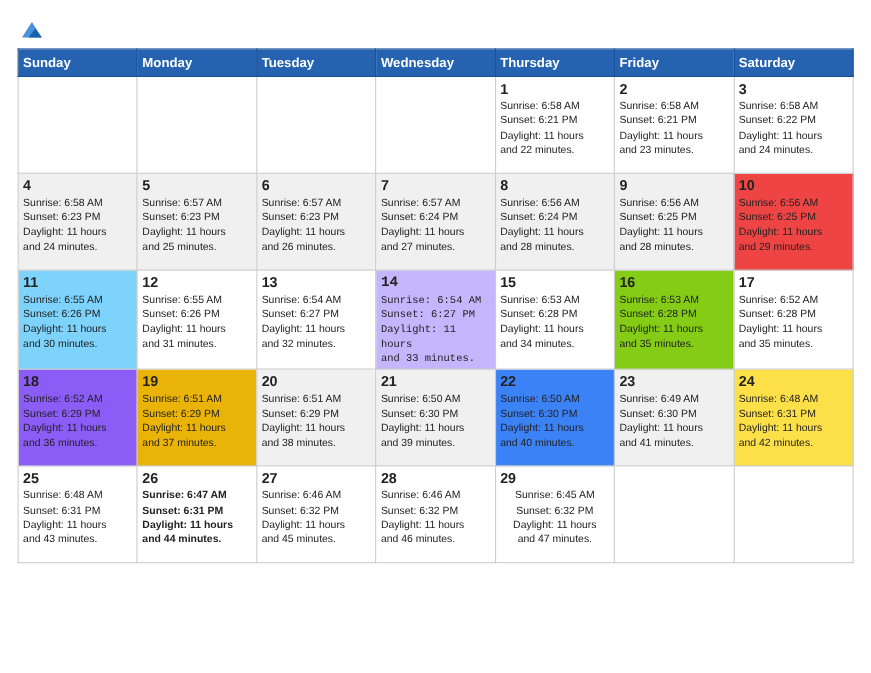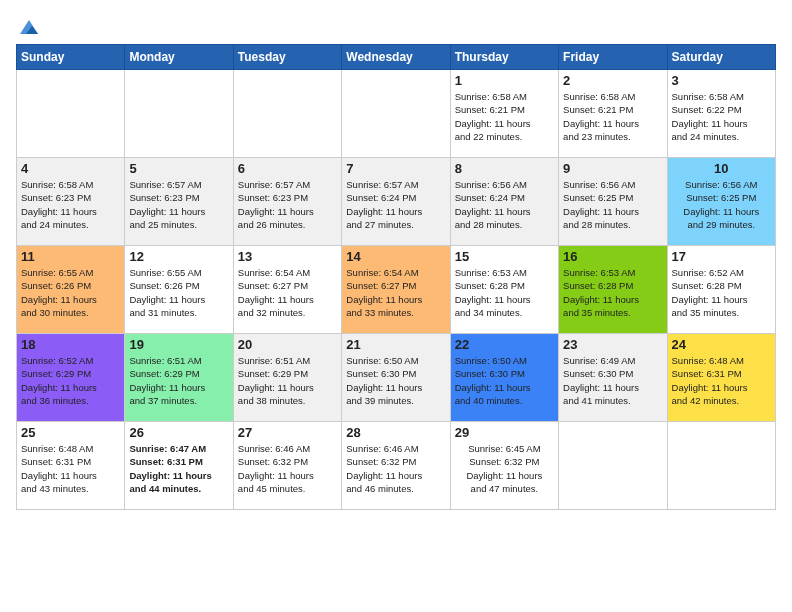--- a/index.html
+++ b/index.html
@@ -193,51 +193,51 @@
 Daylight: 11 hours
 and 28 minutes.</div>
           </td>
           <td style="background: rgb(240, 240, 240);">
             <span class="day-num">9</span>
             <div class="day-info" style="white-space: pre-line;">Sunrise: 6:56 AM
 Sunset: 6:25 PM
 Daylight: 11 hours
 and 28 minutes.</div>
           </td>
-          <td style="background: #7dd3fc; text-align: center;">
+          <td style="background: #ef4444;">
             <span class="day-num">10</span>
             <div class="day-info" style="white-space: pre-line;">Sunrise: 6:56 AM
 Sunset: 6:25 PM
 Daylight: 11 hours
 and 29 minutes.</div>
           </td>
         </tr>
         <tr>
-          <td style="background: #fdba74;">
+          <td style="background: #7dd3fc;">
             <span class="day-num">11</span>
             <div class="day-info" style="white-space: pre-line;">Sunrise: 6:55 AM
 Sunset: 6:26 PM
 Daylight: 11 hours
 and 30 minutes.</div>
           </td>
           <td style="background: rgb(255, 255, 255);">
             <span class="day-num">12</span>
             <div class="day-info" style="white-space: pre-line;">Sunrise: 6:55 AM
 Sunset: 6:26 PM
 Daylight: 11 hours
 and 31 minutes.</div>
           </td>
           <td style="background: rgb(255, 255, 255);">
             <span class="day-num">13</span>
             <div class="day-info" style="white-space: pre-line;">Sunrise: 6:54 AM
 Sunset: 6:27 PM
 Daylight: 11 hours
 and 32 minutes.</div>
           </td>
-          <td style="background: #fdba74;">
+          <td style="background: #c4b5fd; font-family: Liberation Mono, monospace;">
             <span class="day-num">14</span>
             <div class="day-info" style="white-space: pre-line;">Sunrise: 6:54 AM
 Sunset: 6:27 PM
 Daylight: 11 hours
 and 33 minutes.</div>
           </td>
           <td style="background: rgb(255, 255, 255);">
             <span class="day-num">15</span>
             <div class="day-info" style="white-space: pre-line;">Sunrise: 6:53 AM
 Sunset: 6:28 PM
@@ -260,21 +260,21 @@
           </td>
         </tr>
         <tr>
           <td style="background: #8b5cf6;">
             <span class="day-num">18</span>
             <div class="day-info" style="white-space: pre-line;">Sunrise: 6:52 AM
 Sunset: 6:29 PM
 Daylight: 11 hours
 and 36 minutes.</div>
           </td>
-          <td style="background: #86efac; margin-left: 16px;">
+          <td style="background: #eab308; margin-left: 16px;">
             <span class="day-num">19</span>
             <div class="day-info" style="white-space: pre-line;">Sunrise: 6:51 AM
 Sunset: 6:29 PM
 Daylight: 11 hours
 and 37 minutes.</div>
           </td>
           <td style="background: rgb(240, 240, 240);">
             <span class="day-num">20</span>
             <div class="day-info" style="white-space: pre-line;">Sunrise: 6:51 AM
 Sunset: 6:29 PM

